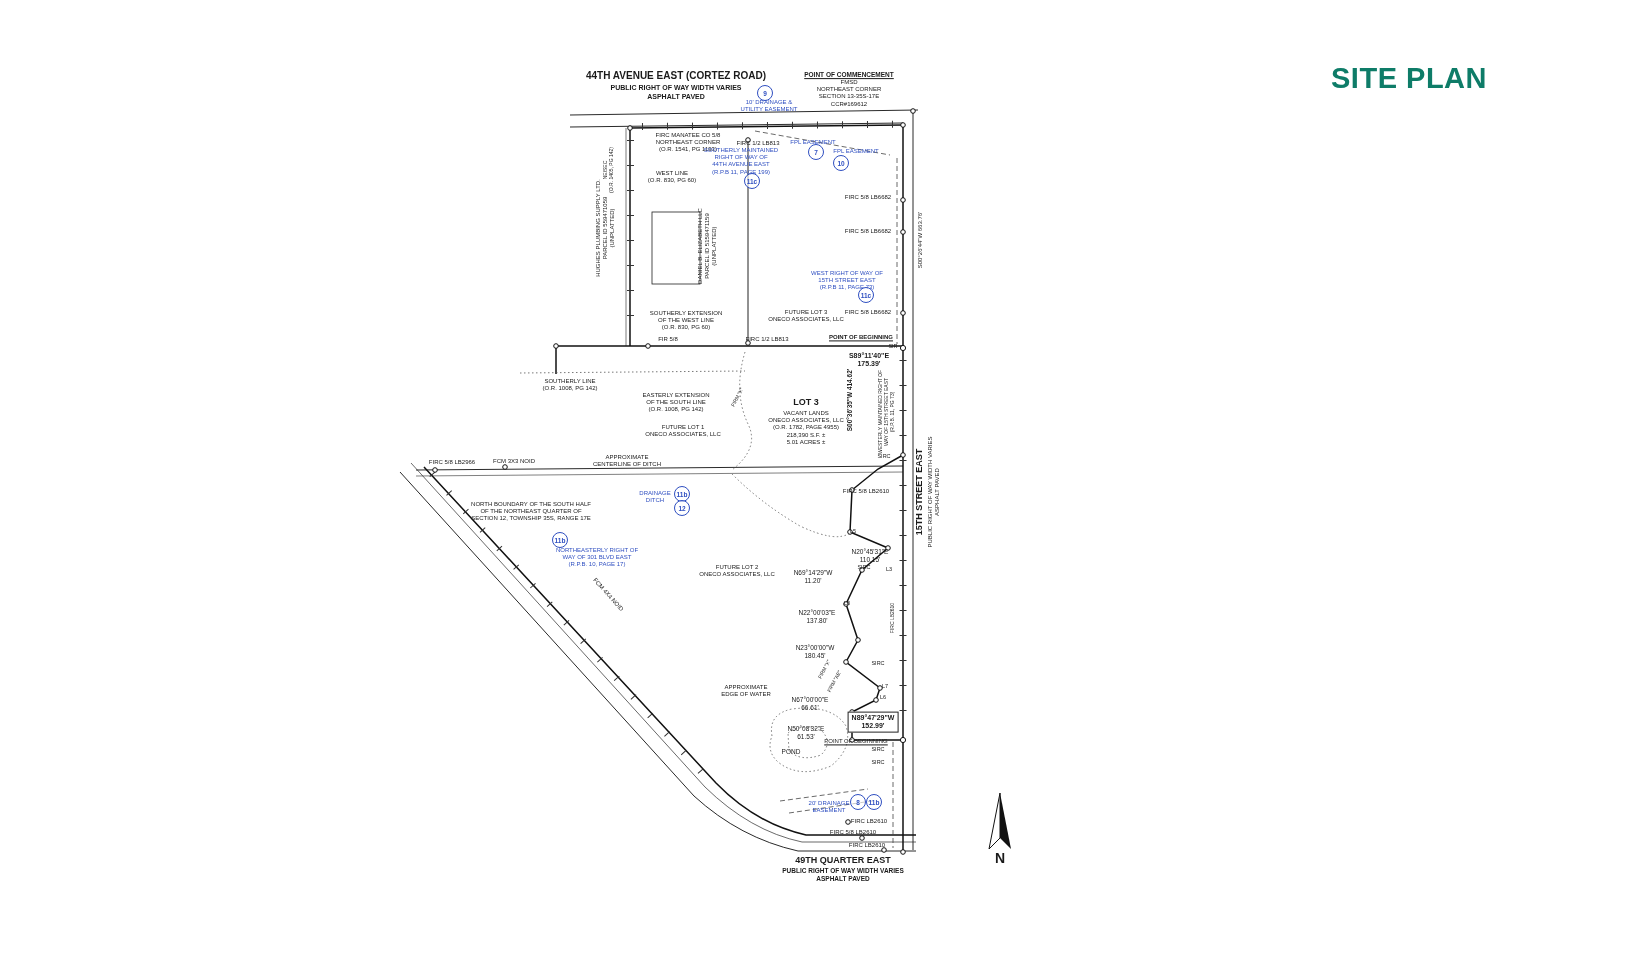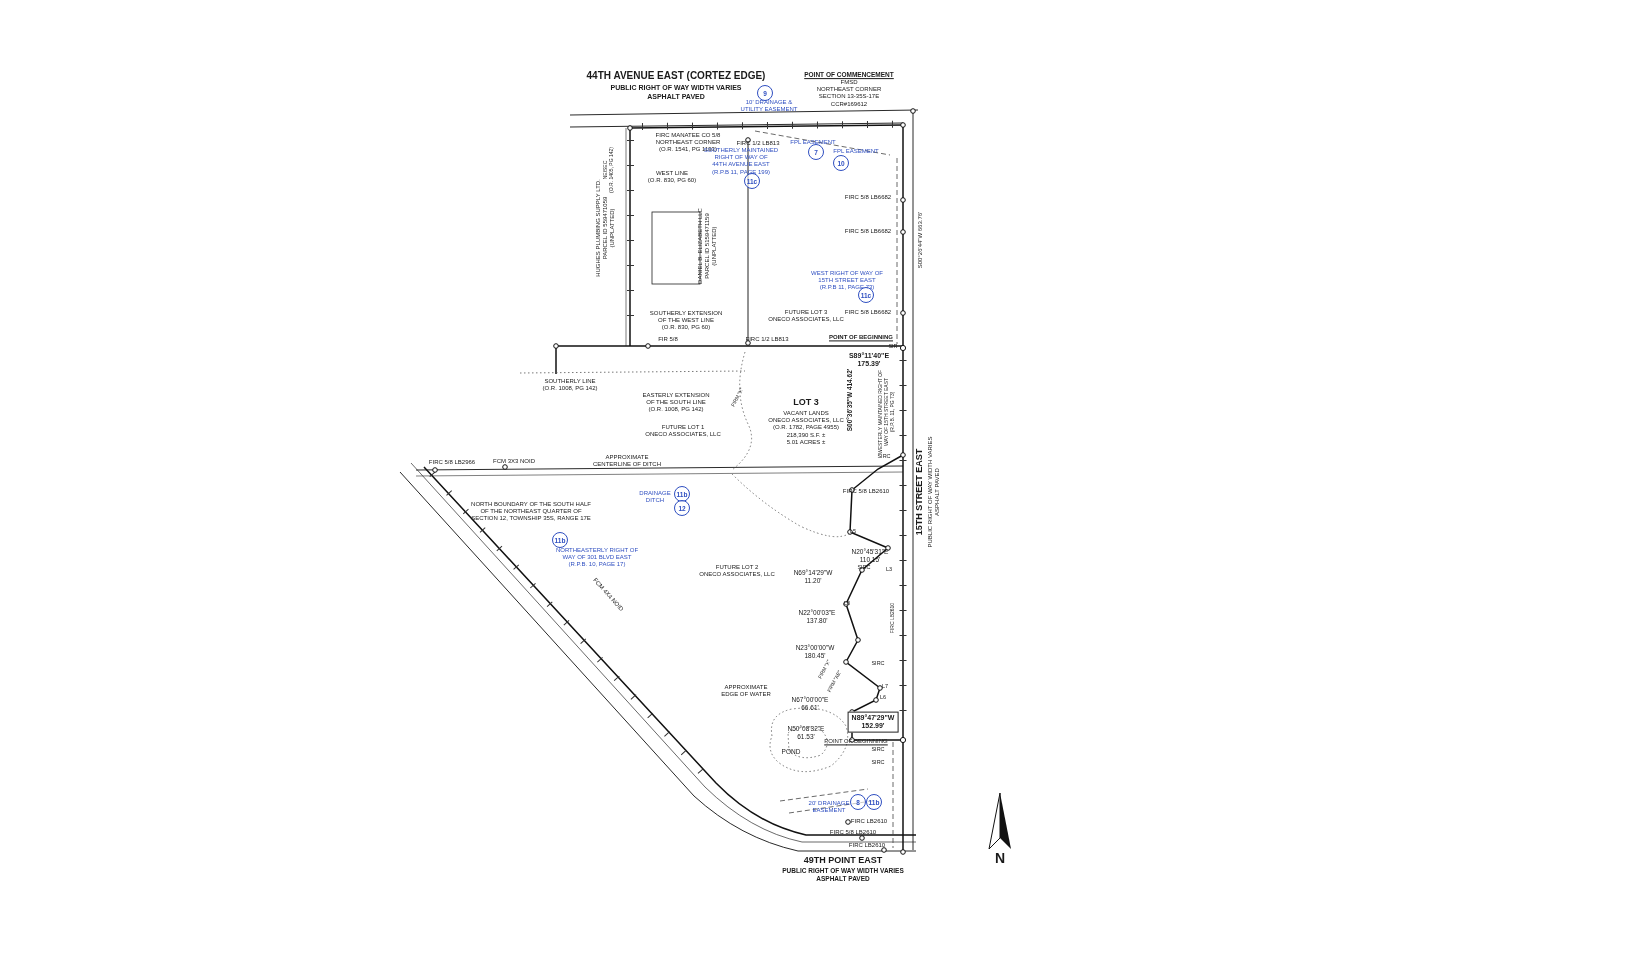--- a/index.html
+++ b/index.html
@@ -115,21 +115,21 @@
       <circle cx="848" cy="822" r="2.3"></circle>
   </g>
 
   <g>
     <polygon points="1000,793 989,849 1000,838" fill="#fff" stroke="#111" stroke-width="1"></polygon>
     <polygon points="1000,793 1011,849 1000,838" fill="#111"></polygon>
   </g>
 </svg>
 
 <div id="label-layer">
-    <div class="plan-label bold" style="left: 676px; top: 76px; font-size: 10px; transform: translate(-50%, -50%);">44TH AVENUE EAST (CORTEZ EDGE)</div>
+    <div class="plan-label bold" style="left: 676px; top: 76px; font-size: 10px; transform: translate(-50%, -50%);">44TH AVENUE EAST (CORTEZ ROAD)</div>
     <div class="plan-label bold" style="left: 676px; top: 88px; font-size: 7px; transform: translate(-50%, -50%);">PUBLIC RIGHT OF WAY WIDTH VARIES</div>
     <div class="plan-label bold" style="left: 676px; top: 97px; font-size: 7px; transform: translate(-50%, -50%);">ASPHALT PAVED</div>
     <div class="plan-label bold underline" style="left: 849px; top: 75px; font-size: 6.5px; transform: translate(-50%, -50%);">POINT OF COMMENCEMENT</div>
     <div class="plan-label" style="left: 849px; top: 93px; font-size: 6px; transform: translate(-50%, -50%);">FMSD
 NORTHEAST CORNER
 SECTION 13-35S-17E
 CCR#169612</div>
     <div class="plan-label blue" style="left: 769px; top: 106px; font-size: 6px; transform: translate(-50%, -50%);">10' DRAINAGE &amp;
 UTILITY EASEMENT</div>
     <div class="plan-label" style="left: 688px; top: 143px; font-size: 6px; transform: translate(-50%, -50%);">FIRC MANATEE CO 5/8
@@ -236,31 +236,32 @@
     <div class="plan-label underline" style="left: 856px; top: 742px; font-size: 6px; transform: translate(-50%, -50%);">POINT OF BEGINNING</div>
     <div class="plan-label" style="left: 878px; top: 749px; font-size: 5.5px; transform: translate(-50%, -50%);">SIRC</div>
     <div class="plan-label" style="left: 878px; top: 762px; font-size: 5.5px; transform: translate(-50%, -50%);">SIRC</div>
     <div class="plan-label" style="left: 791px; top: 752px; font-size: 6.5px; transform: translate(-50%, -50%);">POND</div>
     <div class="plan-label" style="left: 892px; top: 618px; font-size: 5px; transform: translate(-50%, -50%) rotate(-90deg);">FIRC LB2610</div>
     <div class="plan-label blue" style="left: 829px; top: 807px; font-size: 6px; transform: translate(-50%, -50%);">20' DRAINAGE
 EASEMENT</div>
     <div class="plan-label" style="left: 869px; top: 822px; font-size: 6px; transform: translate(-50%, -50%);">FIRC LB2610</div>
     <div class="plan-label" style="left: 853px; top: 833px; font-size: 6px; transform: translate(-50%, -50%);">FIRC 5/8 LB2610</div>
     <div class="plan-label" style="left: 867px; top: 846px; font-size: 6px; transform: translate(-50%, -50%);">FIRC LB2610</div>
-    <div class="plan-label bold" style="left: 843px; top: 860px; font-size: 9px; transform: translate(-50%, -50%);">49TH POINT EAST</div>
+    <div class="plan-label bold" style="left: 843px; top: 860px; font-size: 9px; transform: translate(-50%, -50%);">49TH QUARTER EAST</div>
     <div class="plan-label bold" style="left: 843px; top: 871px; font-size: 6.5px; transform: translate(-50%, -50%);">PUBLIC RIGHT OF WAY WIDTH VARIES</div>
     <div class="plan-label bold" style="left: 843px; top: 879px; font-size: 6.5px; transform: translate(-50%, -50%);">ASPHALT PAVED</div>
     <div class="circled-ref" style="left: 765px; top: 93px;">9</div>
     <div class="circled-ref" style="left: 816px; top: 152px;">7</div>
     <div class="circled-ref" style="left: 841px; top: 163px;">10</div>
     <div class="circled-ref" style="left: 752px; top: 181px;">11c</div>
     <div class="circled-ref" style="left: 866px; top: 295px;">11c</div>
     <div class="circled-ref" style="left: 682px; top: 494px;">11b</div>
     <div class="circled-ref" style="left: 682px; top: 508px;">12</div>
     <div class="circled-ref" style="left: 560px; top: 540px;">11b</div>
     <div class="circled-ref" style="left: 858px; top: 802px;">8</div>
     <div class="circled-ref" style="left: 874px; top: 802px;">11b</div>
   </div>
 
 <div id="north-n">N</div>
 
 <div class="title-block">
+  <h1>SITE PLAN</h1>
 </div>
 
 </body></html>

